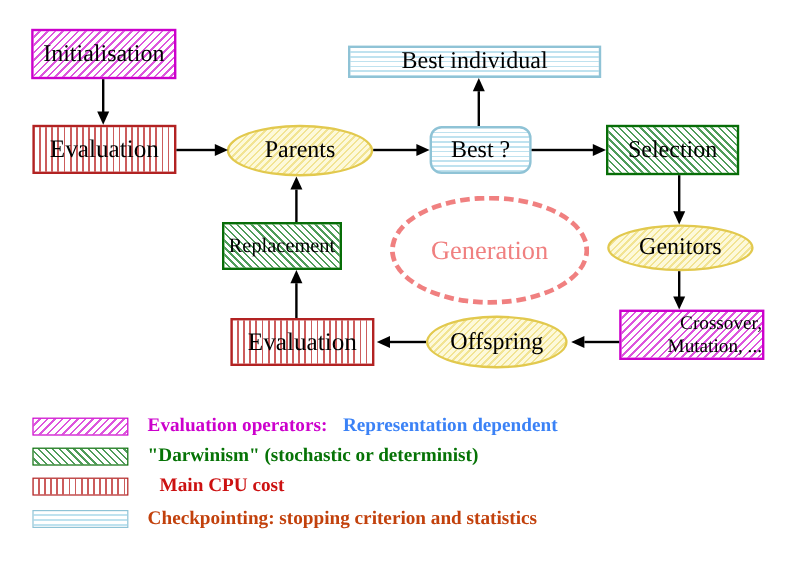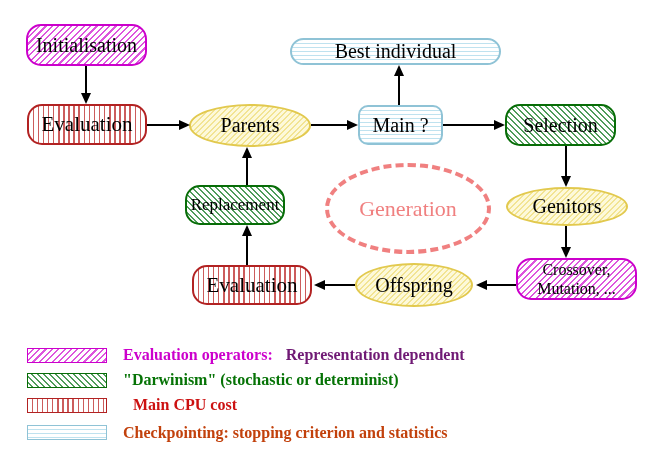--- a/index.html
+++ b/index.html
@@ -7,21 +7,21 @@
     position:relative;
     width:662px;height:471px;
     background:#ffffff;
     font-family:"Liberation Serif","DejaVu Serif",serif;
     overflow:hidden;
   }
   .node{
     position:absolute;
     display:flex;align-items:center;justify-content:center;
     box-sizing:border-box;
-    font-size:20px;color:#000;text-align:center;line-height:1.05;border-radius:15px;
+    font-size:20px;color:#000;text-align:center;line-height:1.05;
   }
   
   .hatch-magenta{
     border:2px solid #cc00cc;
     background:repeating-linear-gradient(135deg,#ffffff 0 3px,#dd55dd 3px 4.5px);
   }
   .hatch-green{
     border:2px solid #076d07;
     background:repeating-linear-gradient(45deg,#ffffff 0 2.8px,#4f9c5a 2.8px 4.2px);
   }
@@ -53,21 +53,21 @@
   .tri-right{border-top:5px solid transparent;border-bottom:5px solid transparent;border-left:11px solid #000;}
   .tri-left{border-top:5px solid transparent;border-bottom:5px solid transparent;border-right:11px solid #000;}
   
   .swatch{position:absolute;width:80px;height:15px;box-sizing:border-box;}
   .sw-magenta{border:1.5px solid #cc00cc;background:repeating-linear-gradient(135deg,#ffffff 0 3px,#dd55dd 3px 4.5px);}
   .sw-green{border:1.5px solid #076d07;background:repeating-linear-gradient(45deg,#ffffff 0 2.8px,#4f9c5a 2.8px 4.2px);}
   .sw-red{border:1.5px solid #b22222;background:repeating-linear-gradient(90deg,#ffffff 0 3.6px,#cc5c5c 3.6px 5.1px);}
   .sw-cyan{border:1.5px solid #8fc3d6;background:repeating-linear-gradient(180deg,#ffffff 0 2.6px,#bfe2ef 2.6px 4px);}
   .legend-text{position:absolute;font-weight:bold;font-size:16px;white-space:nowrap;}
   .c-magenta{color:#cc00cc;}
-  .c-gold{color:#701a75;}
+  .c-gold{color:#3b82f6;}
   .c-green{color:#067306;}
   .c-red{color:#cc1111;}
   .c-ltblue{color:#c2410c;}
   .sep{display:inline-block;width:13px;}
 </style>
 </head>
 <body>
 
 <div id="canvas">
 
@@ -81,40 +81,40 @@
 
   <div class="node ellipse" style="left:189px;top:104px;width:122px;height:43px;">
     <span>Parents</span>
   </div>
 
   <div class="node stripes-cyan" style="left:290px;top:38px;width:211px;height:27px;">
     <span>Best individual</span>
   </div>
 
   <div class="node stripes-cyan" style="left:358px;top:105px;width:85px;height:40px;border-radius:10px;">
-    <span>Main ?</span>
+    <span>Best ?</span>
   </div>
 
   <div class="node hatch-green" style="left:505px;top:104px;width:111px;height:42px;">
     <span>Selection</span>
   </div>
 
   <div class="node hatch-green" style="left:185px;top:185px;width:100px;height:40px;font-size:17px;">
     <span>Replacement</span>
   </div>
 
   <div class="node dashed-ellipse" style="left:325px;top:163px;width:166px;height:91px;">
     <span>Generation</span>
   </div>
 
   <div class="node ellipse" style="left:506px;top:187px;width:122px;height:39px;">
     <span>Genitors</span>
   </div>
 
-  <div class="node hatch-magenta" style="left:516px;top:258px;width:121px;height:42px;font-size:16px;flex-direction:column;line-height:19px;">
+  <div class="node hatch-magenta" style="left:516px;top:258px;width:121px;height:42px;font-size:16px;flex-direction:column;line-height:19px;align-items:flex-end;">
     <span>Crossover,</span>
     <span>Mutation, ...</span>
   </div>
 
   <div class="node ellipse" style="left:355px;top:263px;width:118px;height:44px;">
     <span>Offspring</span>
   </div>
 
   <div class="node stripes-red" style="left:192px;top:265px;width:120px;height:40px;font-size:21px;">
     <span>Evaluation</span>

